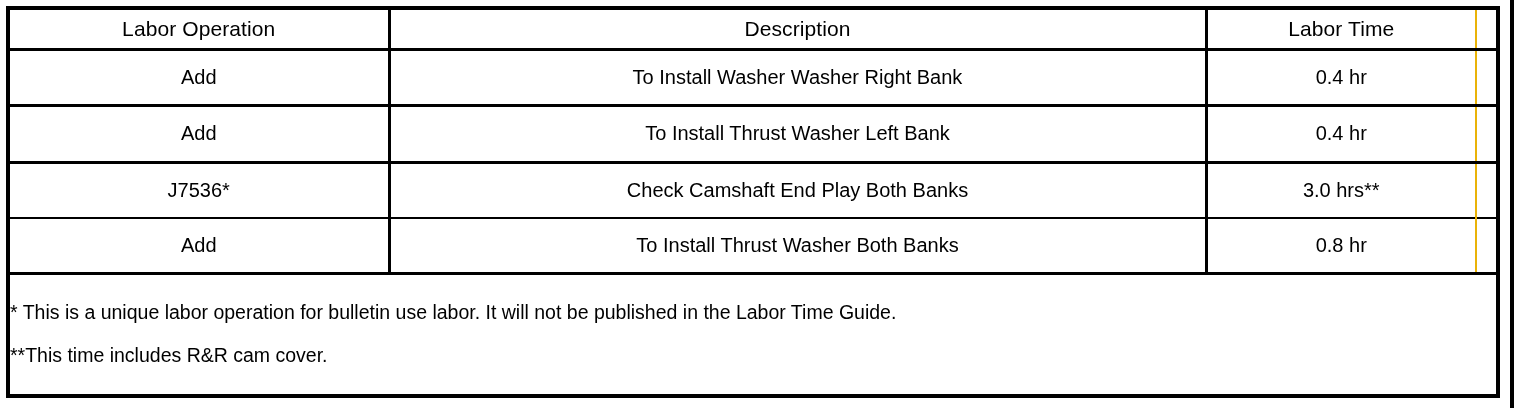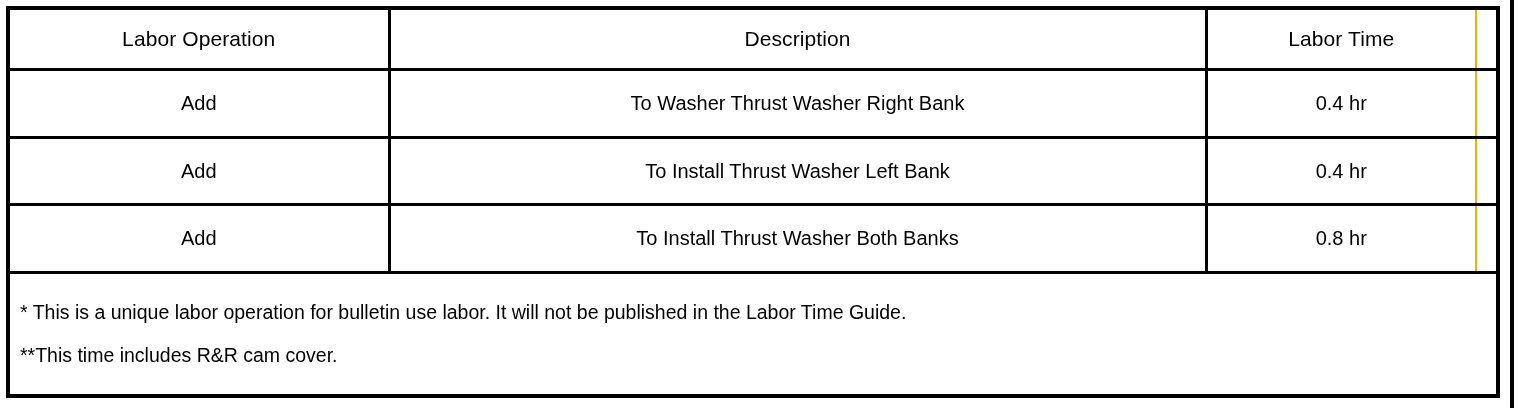--- a/index.html
+++ b/index.html
@@ -37,21 +37,21 @@
   table.labor-table {
     width: 100%;
     height: 100%;
     border-collapse: collapse;
     table-layout: fixed;
     background: #ffffff;
   }
 
   table.labor-table td,
   table.labor-table th {
-    padding: 10px;
+    padding: 0;
     margin: 0;
     background: #ffffff;
     vertical-align: middle;
     font-weight: normal;
   }
 
   
   col.c-op   { width: 379px; }
   col.c-desc { width: 817px; }
   col.c-time { width: 270px; }
@@ -121,28 +121,34 @@
         <tr class="row-head hr-thick">
           <th class="v-div">Labor Operation</th>
           <th class="v-div">Description</th>
           <th class="v-div-thin">Labor Time</th>
           <th></th>
         </tr>
       </thead>
       <tbody>
         <tr class="row-body hr-thick">
           <td class="v-div">Add</td>
-          <td class="v-div">To Washer Thrust Washer Right Bank</td>
+          <td class="v-div">To Install Washer Washer Right Bank</td>
           <td class="v-div-thin">0.4 hr</td>
           <td></td>
         </tr>
         <tr class="row-body hr-thick">
           <td class="v-div">Add</td>
           <td class="v-div">To Install Thrust Washer Left Bank</td>
           <td class="v-div-thin">0.4 hr</td>
+          <td></td>
+        </tr>
+        <tr class="row-body hr-thin">
+          <td class="v-div">J7536*</td>
+          <td class="v-div">Check Camshaft End Play Both Banks</td>
+          <td class="v-div-thin">3.0 hrs**</td>
           <td></td>
         </tr>
         <tr class="row-body hr-thick">
           <td class="v-div">Add</td>
           <td class="v-div">To Install Thrust Washer Both Banks</td>
           <td class="v-div-thin">0.8 hr</td>
           <td></td>
         </tr>
         <tr>
           <td class="foot-cell" colspan="4">

